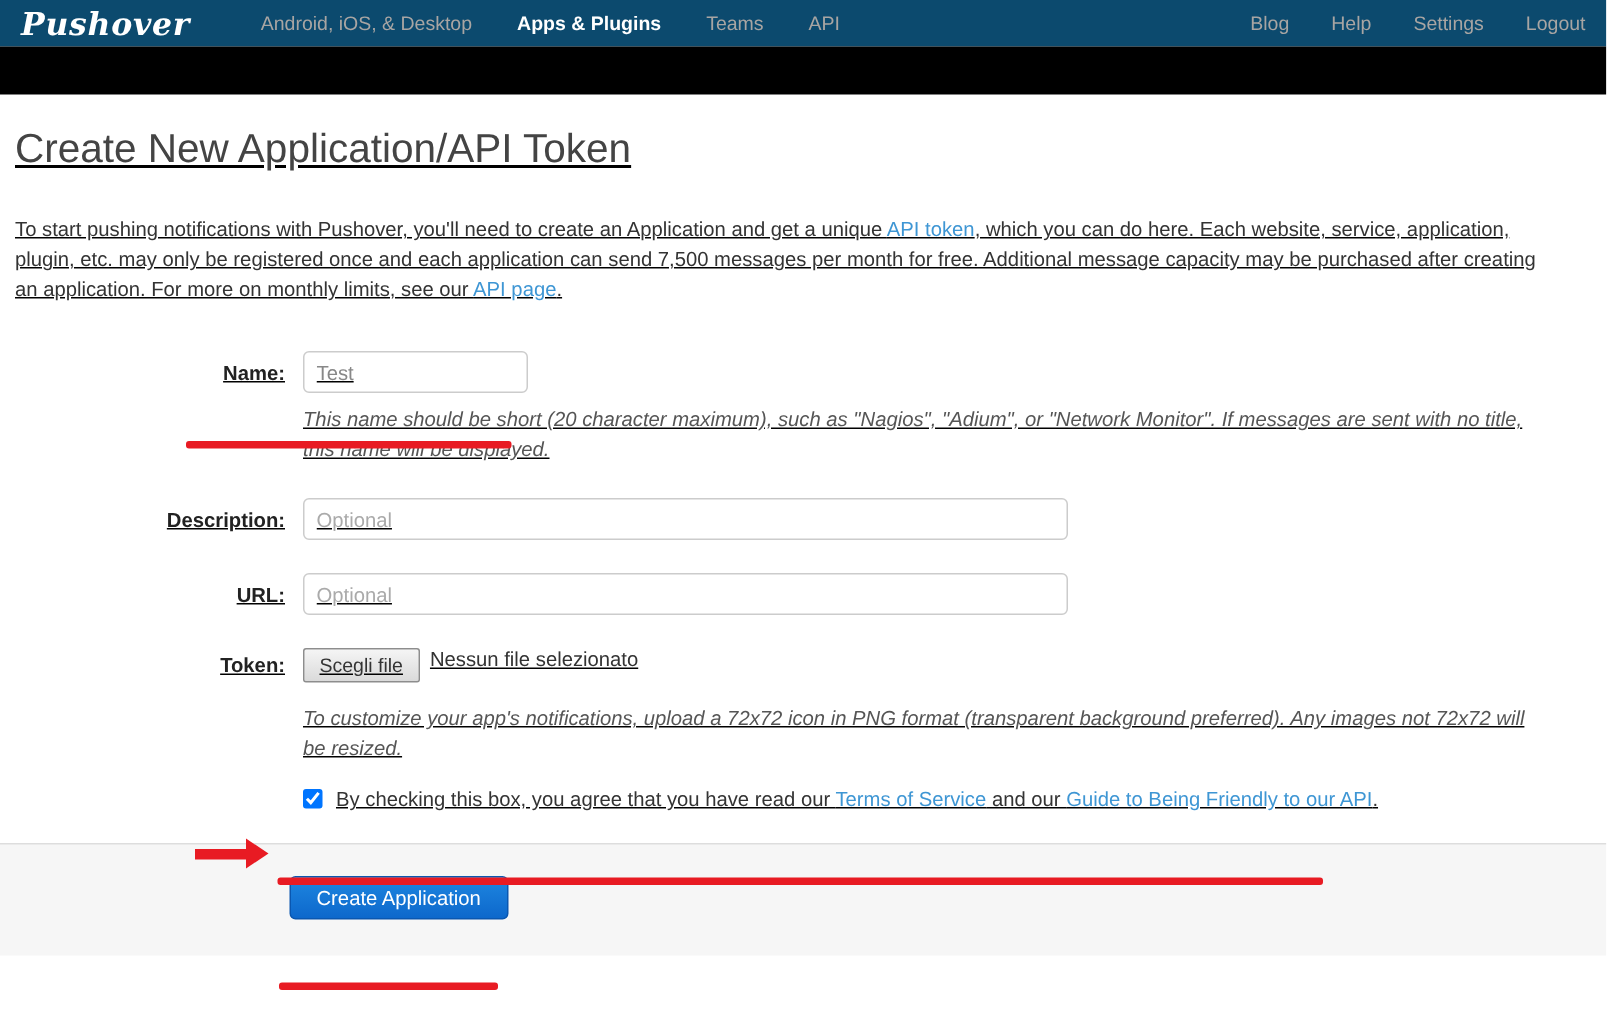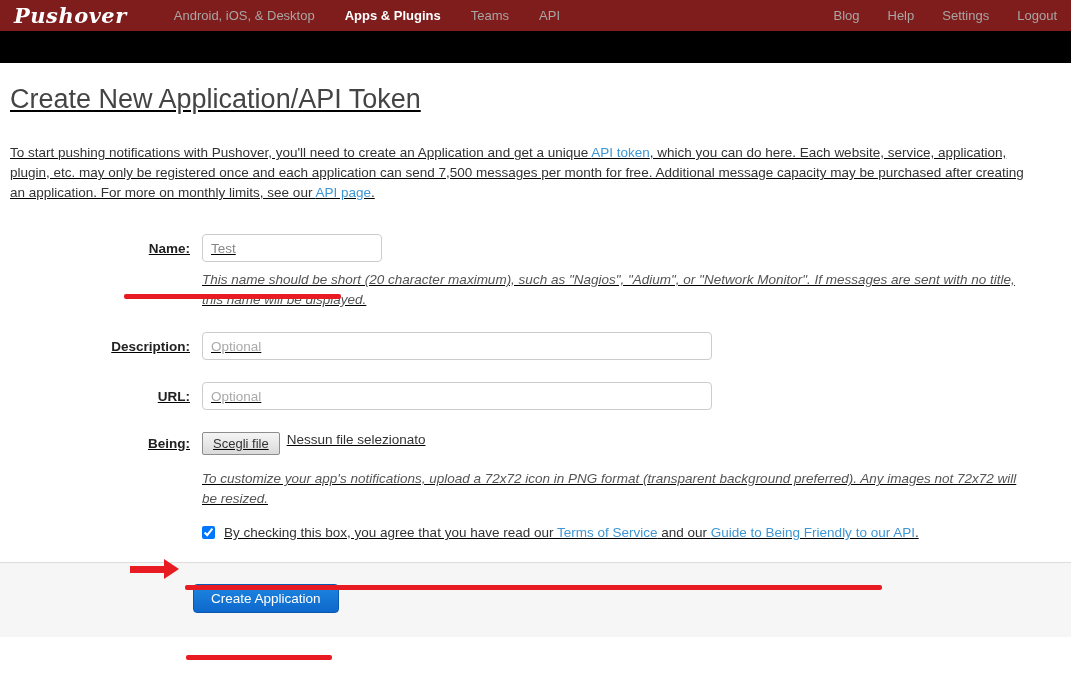--- a/index.html
+++ b/index.html
@@ -1,20 +1,20 @@
 <!DOCTYPE html>
 <html><head>
 <meta charset="utf-8">
 <style>
   * { margin:0; padding:0; box-sizing:border-box; }
   body { font-family:"Liberation Sans", sans-serif; background:#fff; }
   .page { position:relative; width:1071px; height:677px; background:#fff; overflow:hidden; }
 
   
-  .nav { height:31px; background:#7f1d1d; display:flex; align-items:center; }
+  .nav { height:31px; background:#0c4a6e; display:flex; align-items:center; }
   .logo { font-family:"DejaVu Serif", serif; font-style:italic; font-weight:bold;
           font-size:21px; color:#fff; margin:0 32px 0 14px; letter-spacing:.5px; cursor:pointer; }
   .nav-item { color:#a8a5a3; font-size:13px; padding:0 15px; cursor:pointer; white-space:nowrap; }
   .nav-item.active { color:#fff; font-weight:bold; }
   .nav-right { margin-left:auto; display:flex; }
   .nav-right .nav-item { padding:0 14px; }
   .black-strip { height:32px; background:#000; }
 
   
   .content { padding:0 37px 0 10px;text-decoration:underline; }
@@ -23,21 +23,21 @@
   a.link { color:#3e96d4; text-decoration:none; cursor:pointer; }
   h2 { font-size:19px; font-weight:400; color:#222; margin-top:24px; }
 
   .form-row { display:flex; align-items:center; margin-top:22px; }
   .row-name { margin-top:31px; }
   .form-label { width:180px; text-align:right; font-weight:bold; font-size:13.5px; color:#222; flex-shrink:0; }
   .form-control { margin-left:12px; display:flex; align-items:center; }
   input.text { height:28px; border:1px solid #ccc; border-radius:4px; padding:0 8px;
                font-size:13.5px; color:#888; font-family:"Liberation Sans", sans-serif; outline:none; }
   input.text::placeholder { color:#aaa; }
-  .input-name { width:180px; }
+  .input-name { width:150px; }
   .input-wide { width:510px; }
 
   .helper { font-style:italic; color:#555; font-size:13.5px; line-height:20px; margin:8px 0 0 192px; }
   .helper-icon { margin-top:14px; }
 
   .file-button { background:linear-gradient(#f5f5f5,#dadada); border:1px solid #8d8d8d; border-radius:2px;
                  padding:3px 10px; font-size:13px; color:#333; font-family:"Liberation Sans", sans-serif; cursor:pointer; }
   .file-status { margin-left:7px; font-size:13.5px; color:#333; align-self:flex-start; }
 
   .row-agree { margin-top:16px; }
@@ -104,21 +104,21 @@
     </div>
 
     <div class="form-row">
       <div class="form-label">URL:</div>
       <div class="form-control">
         <input type="text" class="text input-wide" placeholder="Optional" style="">
       </div>
     </div>
 
     <div class="form-row">
-      <div class="form-label">Being:</div>
+      <div class="form-label">Token:</div>
       <div class="form-control">
         <button class="file-button">Scegli file</button>
         <span class="file-status">Nessun file selezionato</span>
       </div>
     </div>
     <div class="helper helper-icon">To customize your app's notifications, upload a 72x72 icon in PNG format (transparent background preferred). Any images not 72x72 will be resized.</div>
 
     <div class="form-row row-agree">
       <div class="form-label"></div>
       <div class="form-control">

